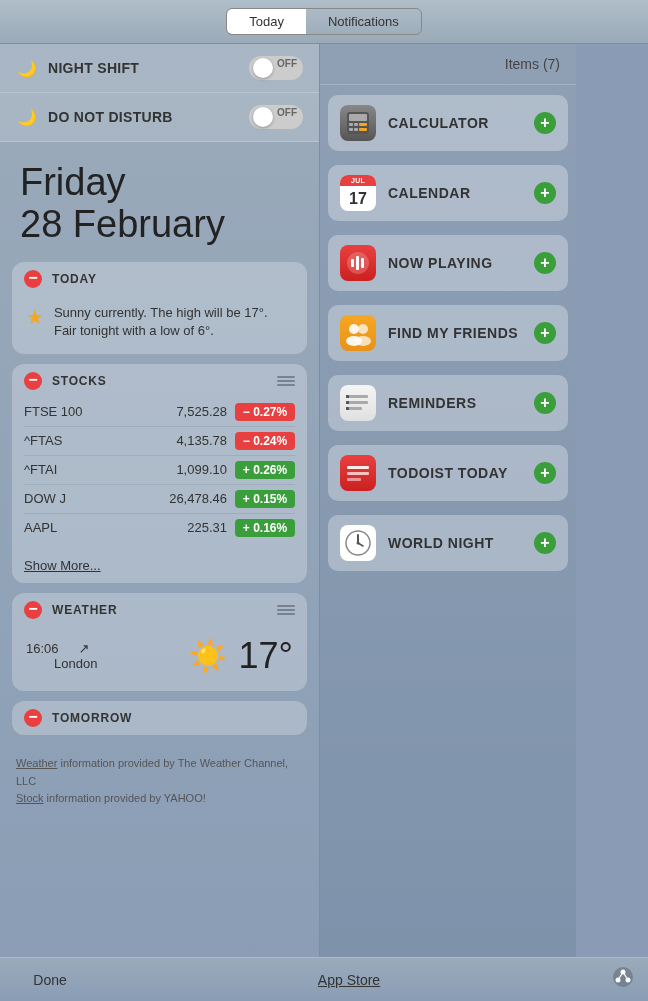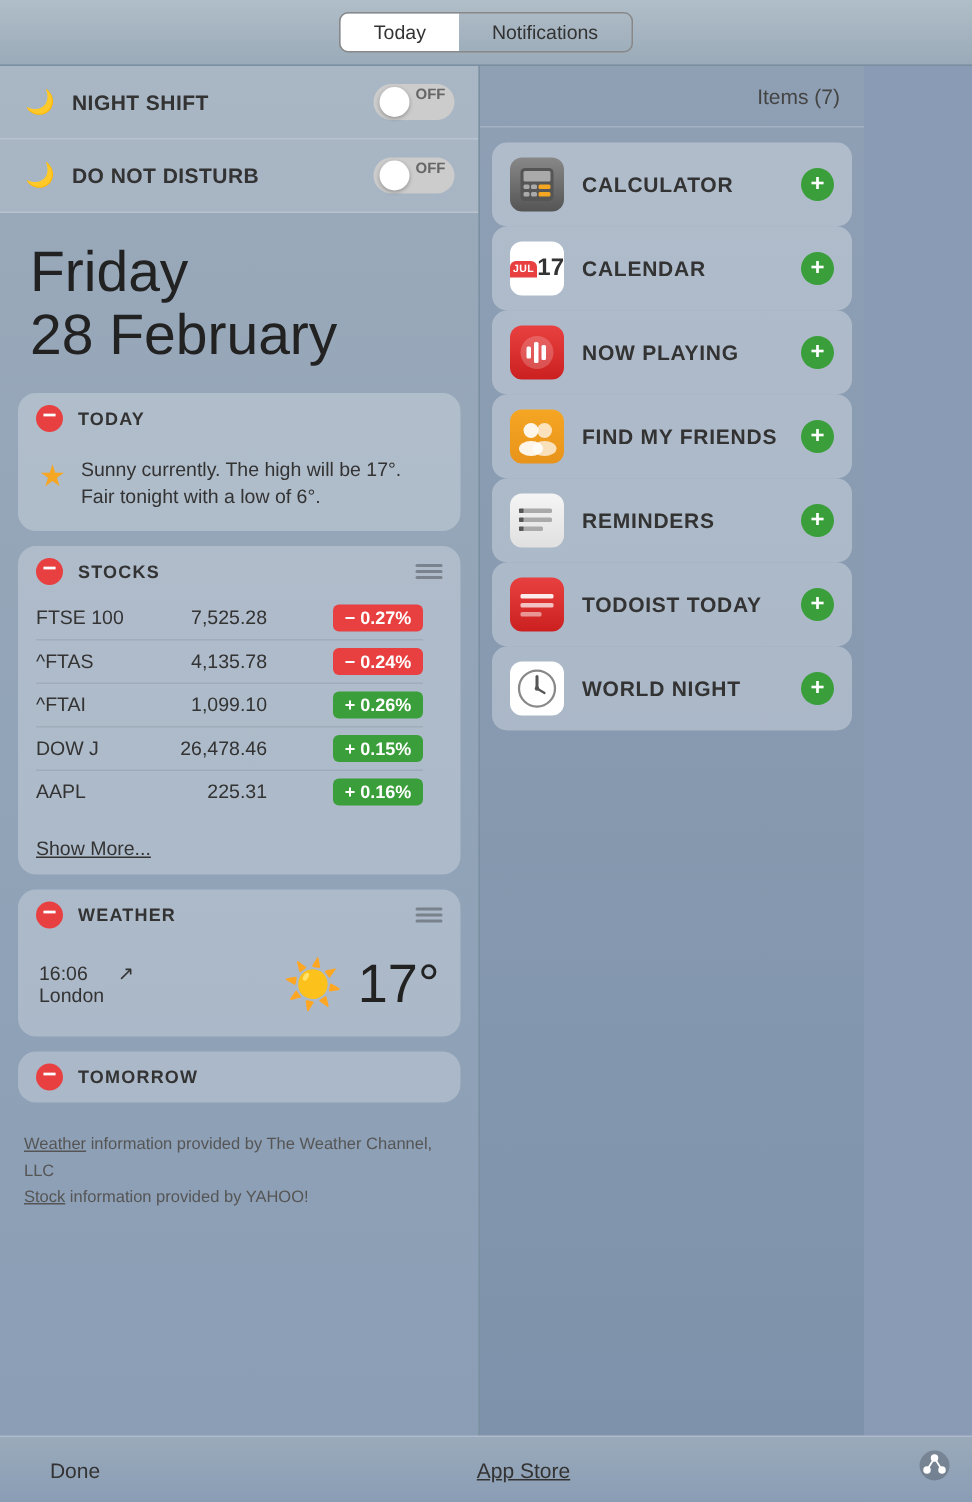--- a/index.html
+++ b/index.html
@@ -224,21 +224,21 @@
 
     .today-text {
       font-size: 13px;
       color: #333;
       line-height: 1.4;
     }
 
     
     .stocks-table {
       width: 100%;
-      padding: 0 25px 10px 12px;
+      padding: 0 12px 10px 12px;
     }
 
     .stock-row {
       display: flex;
       align-items: center;
       padding: 5px 0;
       border-bottom: 1px solid rgba(0,0,0,0.08);
       font-size: 13px;
     }
 
@@ -258,21 +258,20 @@
       font-size: 13px;
     }
 
     .stock-change {
       padding: 2px 6px;
       border-radius: 4px;
       font-size: 12px;
       font-weight: 600;
       min-width: 60px;
       text-align: center;
-      margin-left: 36px;
     }
 
     .stock-change.neg {
       background: #e84040;
       color: white;
     }
 
     .stock-change.pos {
       background: #3a9e3a;
       color: white;
@@ -302,20 +301,21 @@
       color: #333;
       display: flex;
       align-items: center;
       gap: 20px;
     }
 
     .weather-location {
       font-size: 13px;
       color: #333;
       font-weight: 500;
+      margin-left: 28px;
     }
 
     .weather-icon {
       font-size: 32px;
       margin: 0 10px;
     }
 
     .weather-temp {
       font-size: 36px;
       font-weight: 200;
@@ -359,21 +359,21 @@
       font-size: 14px;
       color: #444;
       text-align: right;
       border-bottom: 1px solid rgba(255,255,255,0.2);
     }
 
     .app-list {
       padding: 10px 8px;
       display: flex;
       flex-direction: column;
-      gap: 0;
+      gap: 14px;
     }
 
     .app-item {
       display: flex;
       align-items: center;
       background: rgba(255,255,255,0.3);
       border-radius: 10px;
       padding: 10px 12px;
       cursor: pointer;
     }
@@ -481,21 +481,21 @@
 
     .bottom-icon {
       width: 50px;
       text-align: center;
       font-size: 20px;
     }
 
     
     .cal-icon-inner {
       display: flex;
-      flex-direction: row;
+      flex-direction: column;
       align-items: center;
       width: 100%;
       height: 100%;
     }
     .cal-header {
       background: #e84040;
       width: 100%;
       height: 11px;
       border-radius: 4px 4px 0 0;
       display: flex;

